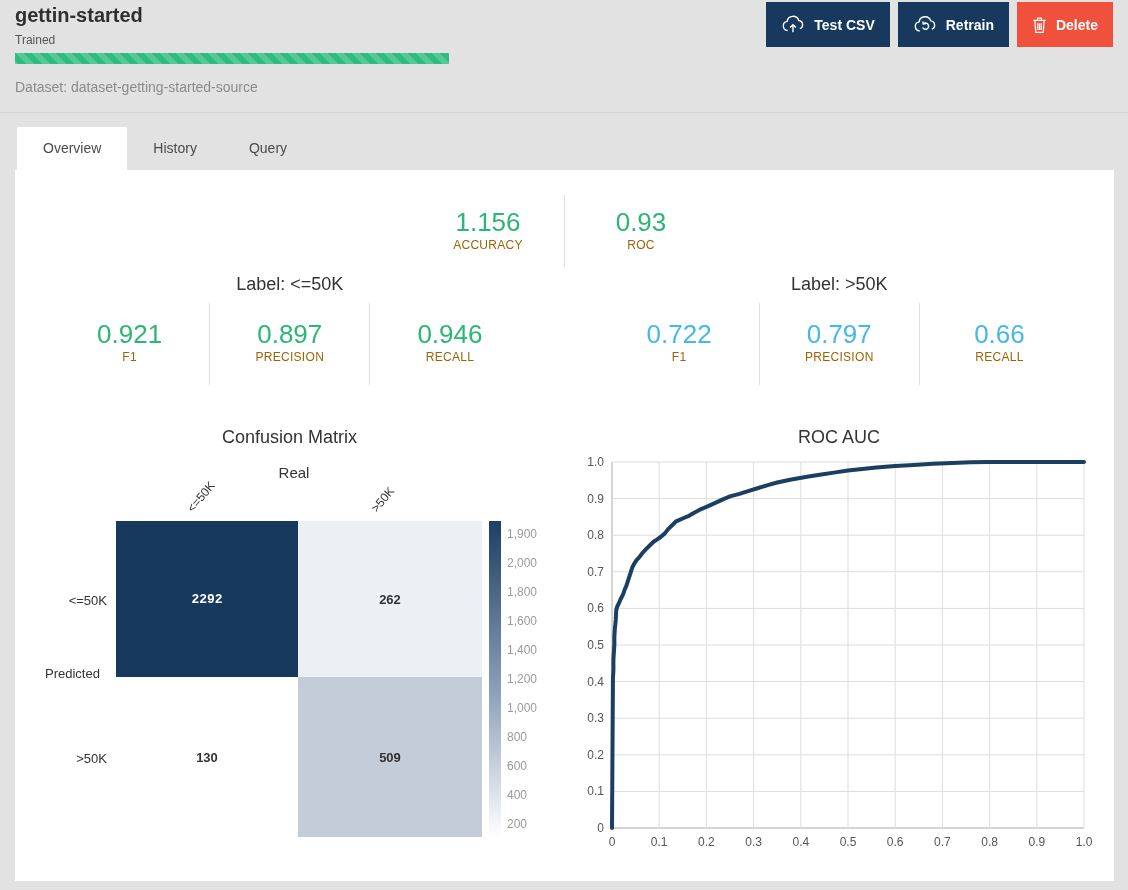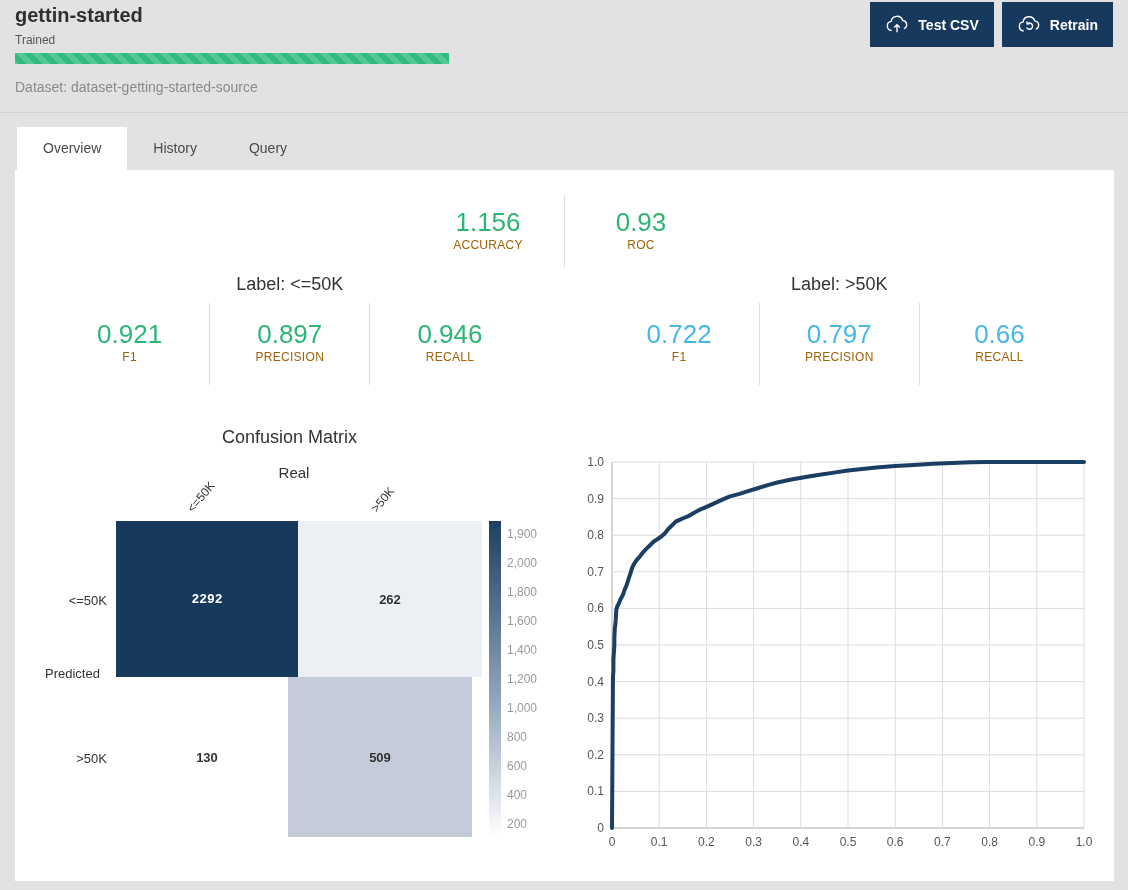--- a/index.html
+++ b/index.html
@@ -60,21 +60,21 @@
   .cm-title  { position:absolute; left:0;     top:257px; width:549px; text-align:center; font-size:18px; color:#333; }
   .roc-title { position:absolute; left:549px; top:257px; width:550px; text-align:center; font-size:18px; color:#333; }
   .cm-real   { position:absolute; left:0; top:294px; width:558px; text-align:center; font-size:15px; color:#333; }
   .cm-collabel { position:absolute; font-size:12px; color:#333; transform:rotate(-50deg); transform-origin:0 100%; white-space:nowrap; }
   .cm-collabel-0 { left:180px; top:331px; }
   .cm-collabel-1 { left:364px; top:331px; }
   .cm-cell { position:absolute; font-size:13px; font-weight:700; display:flex; align-items:center; justify-content:center; }
   .cell-r0c0 { left:101px; top:351px; width:182px; height:156px; }
   .cell-r0c1 { left:283px; top:351px; width:184px; height:156px; }
   .cell-r1c0 { left:101px; top:507px; width:182px; height:160px; }
-  .cell-r1c1 { left:273px; top:507px; width:184px; height:160px; }
+  .cell-r1c1 { left:283px; top:507px; width:184px; height:160px; }
   .cm-rowlabel { position:absolute; left:30px; width:62px; text-align:right; font-size:13px; color:#333; }
   .cm-rowlabel-0 { top:423px; }
   .cm-rowlabel-1 { top:581px; }
   .cm-predicted { position:absolute; left:30px; top:496px; font-size:13px; color:#333; }
   .cm-colorbar { position:absolute; left:474px; top:351px; width:12px; height:316px; }
   .cm-colorbar-ticks {
     position:absolute; left:492px; top:357px; height:304px;
     display:flex; flex-direction:column; justify-content:space-between;
     font-size:12px; color:#9a9a9a;
   }
@@ -103,20 +103,28 @@
     <button class="btn btn-navy">
       <span>
         <svg width="24" height="19" viewBox="0 0 26 20">
           <path d="M7.2 17 a5 5 0 0 1 -0.6 -9.9 A6.5 6.5 0 0 1 19.2 6.1 a4.6 4.6 0 0 1 1.2 8.9" fill="none" stroke="#fff" stroke-width="1.5"></path>
           <path d="M10.4 13.2 a3.4 3.4 0 1 0 0.7 -3.8" fill="none" stroke="#fff" stroke-width="1.5"></path>
           <path d="M10.6 6.7 l0.5 2.8 2.8 -0.5" fill="none" stroke="#fff" stroke-width="1.5"></path>
         </svg>
       </span>
       <span>Retrain</span>
     </button>
+    <button class="btn btn-red">
+      <span>
+        <svg width="15" height="18" viewBox="0 0 16 19">
+          <path d="M1.5 4.5 h13 M6 4.5 V2.2 h4 v2.3 M3 4.5 l1 12.8 h8 l1 -12.8 M6.2 7.5 v7.2 M8 7.5 v7.2 M9.8 7.5 v7.2" stroke="#fff" stroke-width="1.3" fill="none"></path>
+        </svg>
+      </span>
+      <span>Delete</span>
+    </button>
   </div>
 </div>
 
 <div class="top-divider"></div>
 
 <div class="tabbar">
   <div class="tab active">Overview</div>
   <div class="tab">History</div>
   <div class="tab">Query</div>
 </div>
@@ -197,20 +205,21 @@
       <div>1,600</div>
       <div>1,400</div>
       <div>1,200</div>
       <div>1,000</div>
       <div>800</div>
       <div>600</div>
       <div>400</div>
       <div>200</div>
     </div>
 
+  <div class="roc-title">ROC AUC</div>
   <svg class="roc-svg" width="555" height="408">
       <line x1="57" y1="378" x2="57" y2="12" stroke="#aaaaaa" stroke-width="1"></line>
       <line x1="57" y1="378" x2="529" y2="378" stroke="#aaaaaa" stroke-width="1"></line>
       <text x="57" y="396" text-anchor="middle" font-size="12" fill="#555">0</text>
       <text x="49" y="382" text-anchor="end" font-size="12" fill="#555">0</text>
       <line x1="104.2" y1="378" x2="104.2" y2="12" stroke="#dddddd" stroke-width="1"></line>
       <line x1="57" y1="341.4" x2="529" y2="341.4" stroke="#dddddd" stroke-width="1"></line>
       <text x="104.2" y="396" text-anchor="middle" font-size="12" fill="#555">0.1</text>
       <text x="49" y="345.4" text-anchor="end" font-size="12" fill="#555">0.1</text>
       <line x1="151.4" y1="378" x2="151.4" y2="12" stroke="#dddddd" stroke-width="1"></line>

